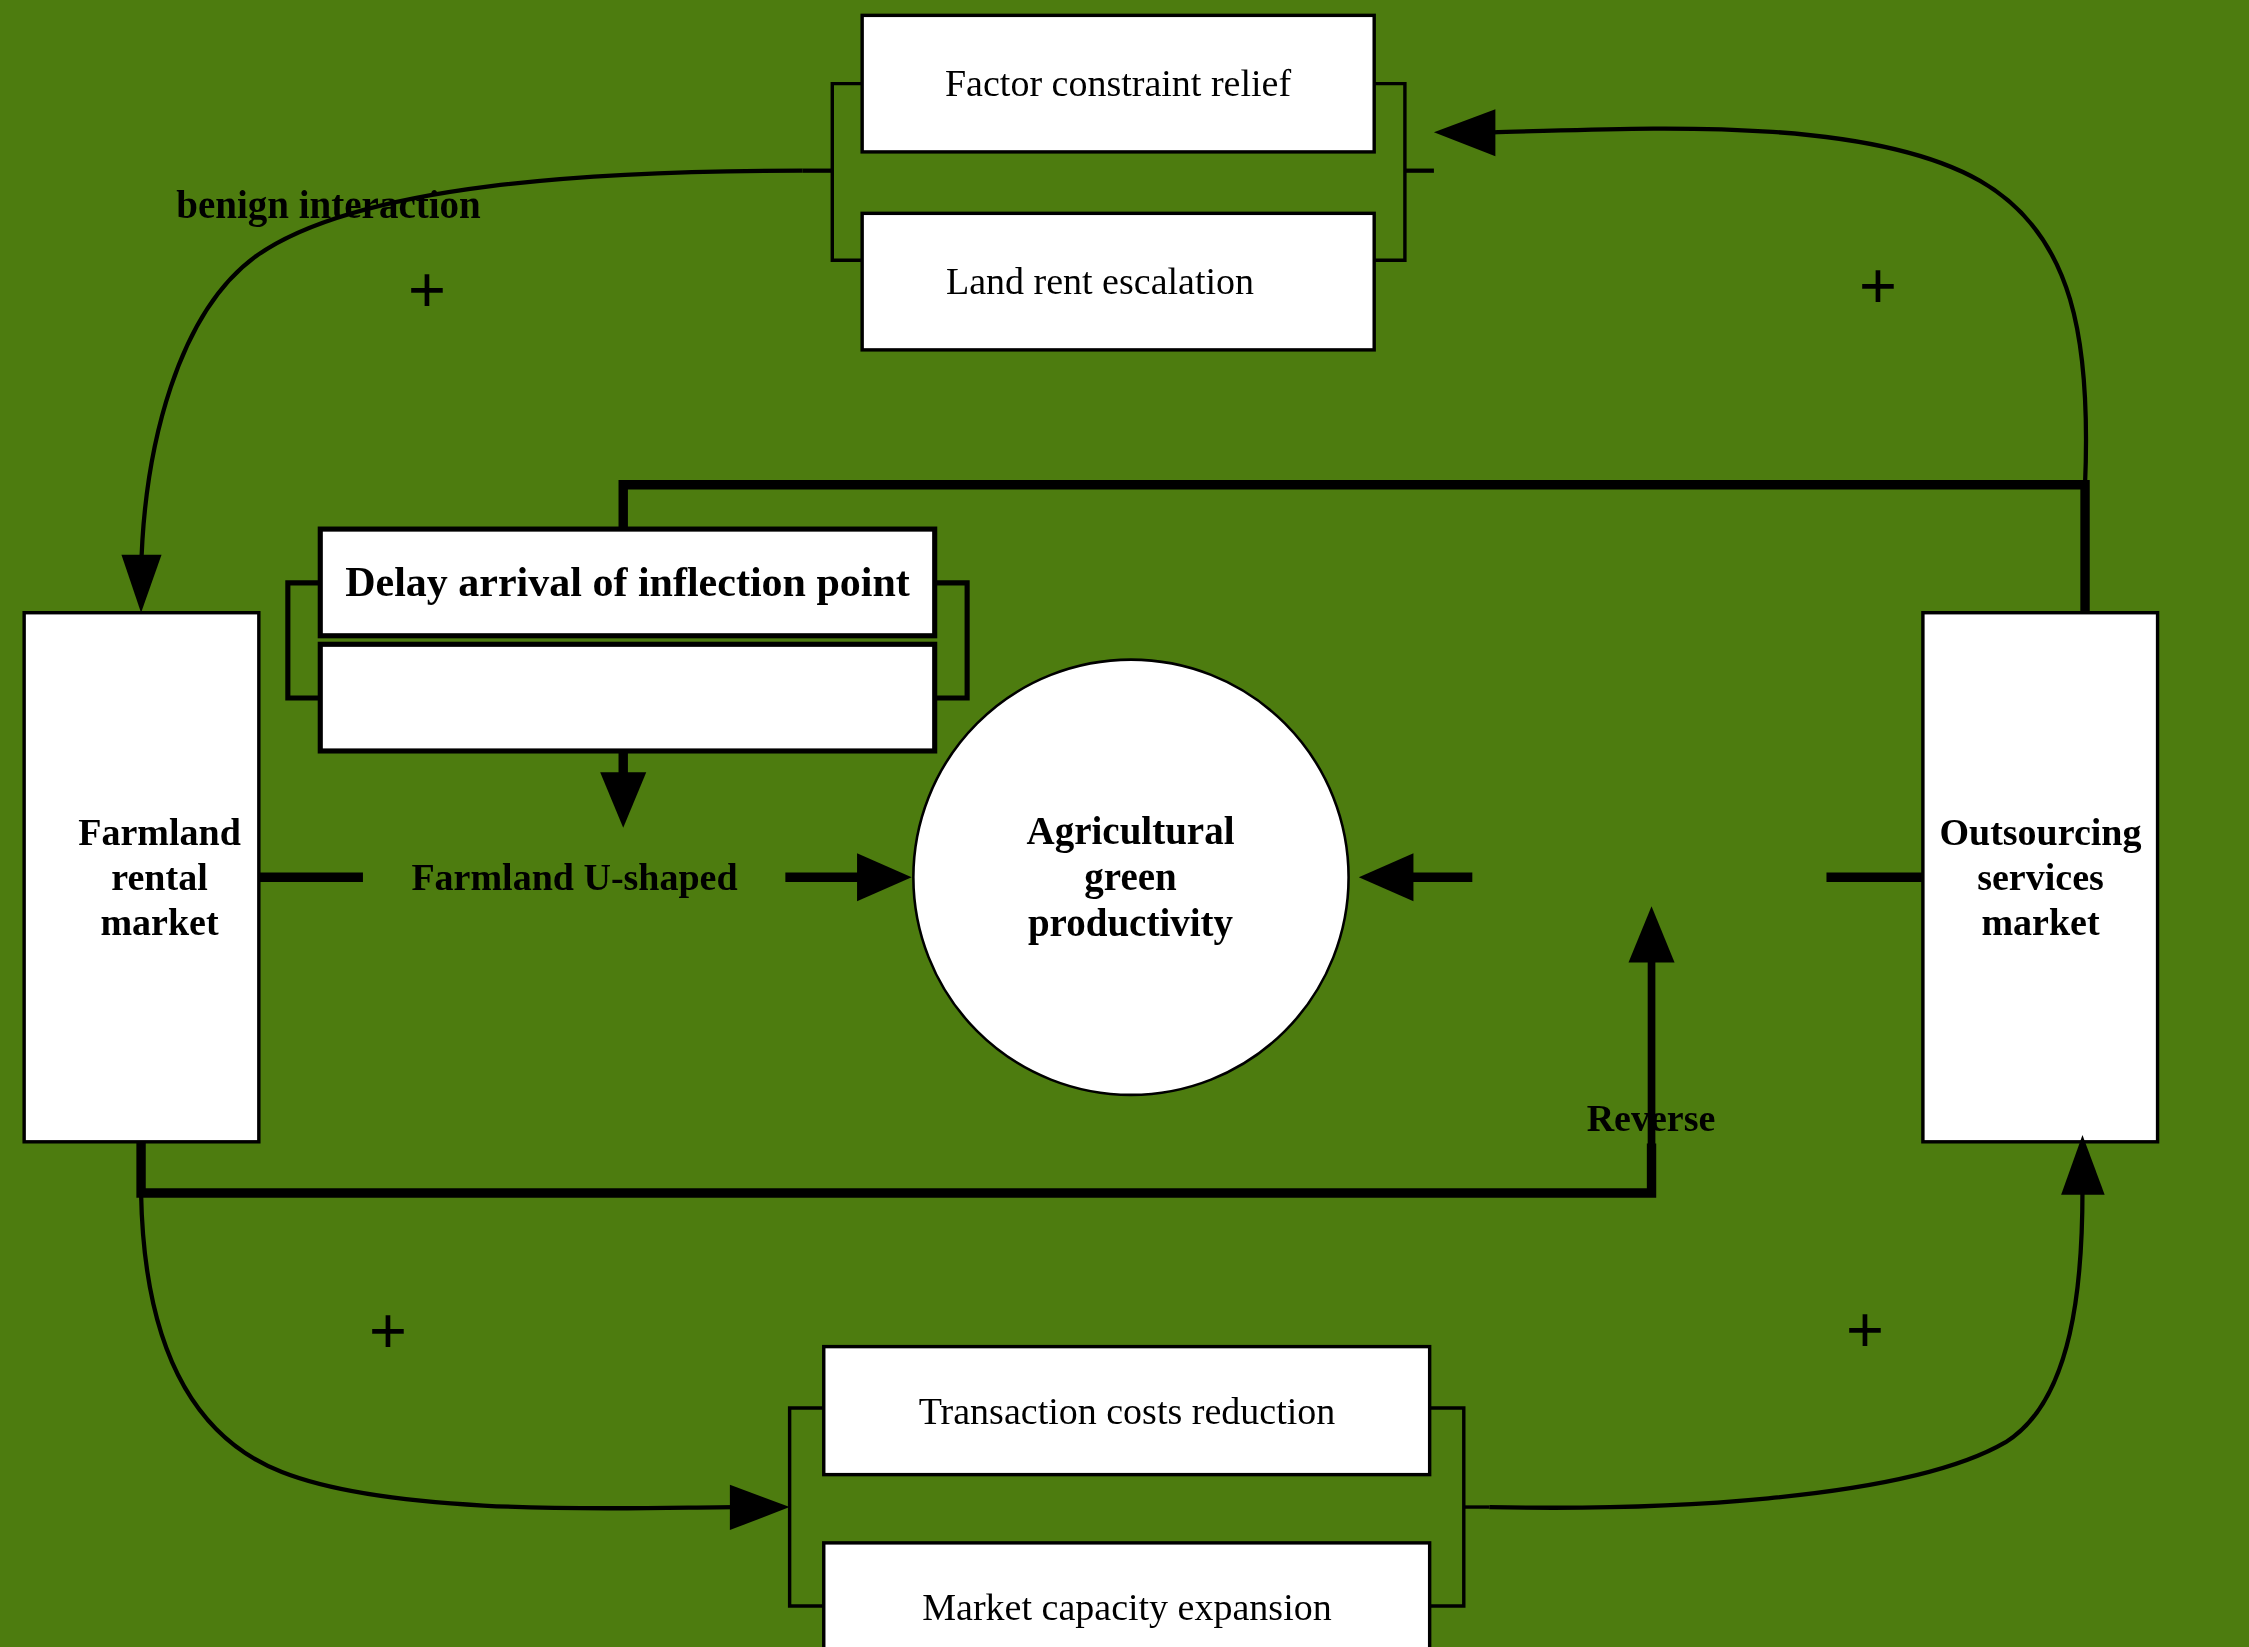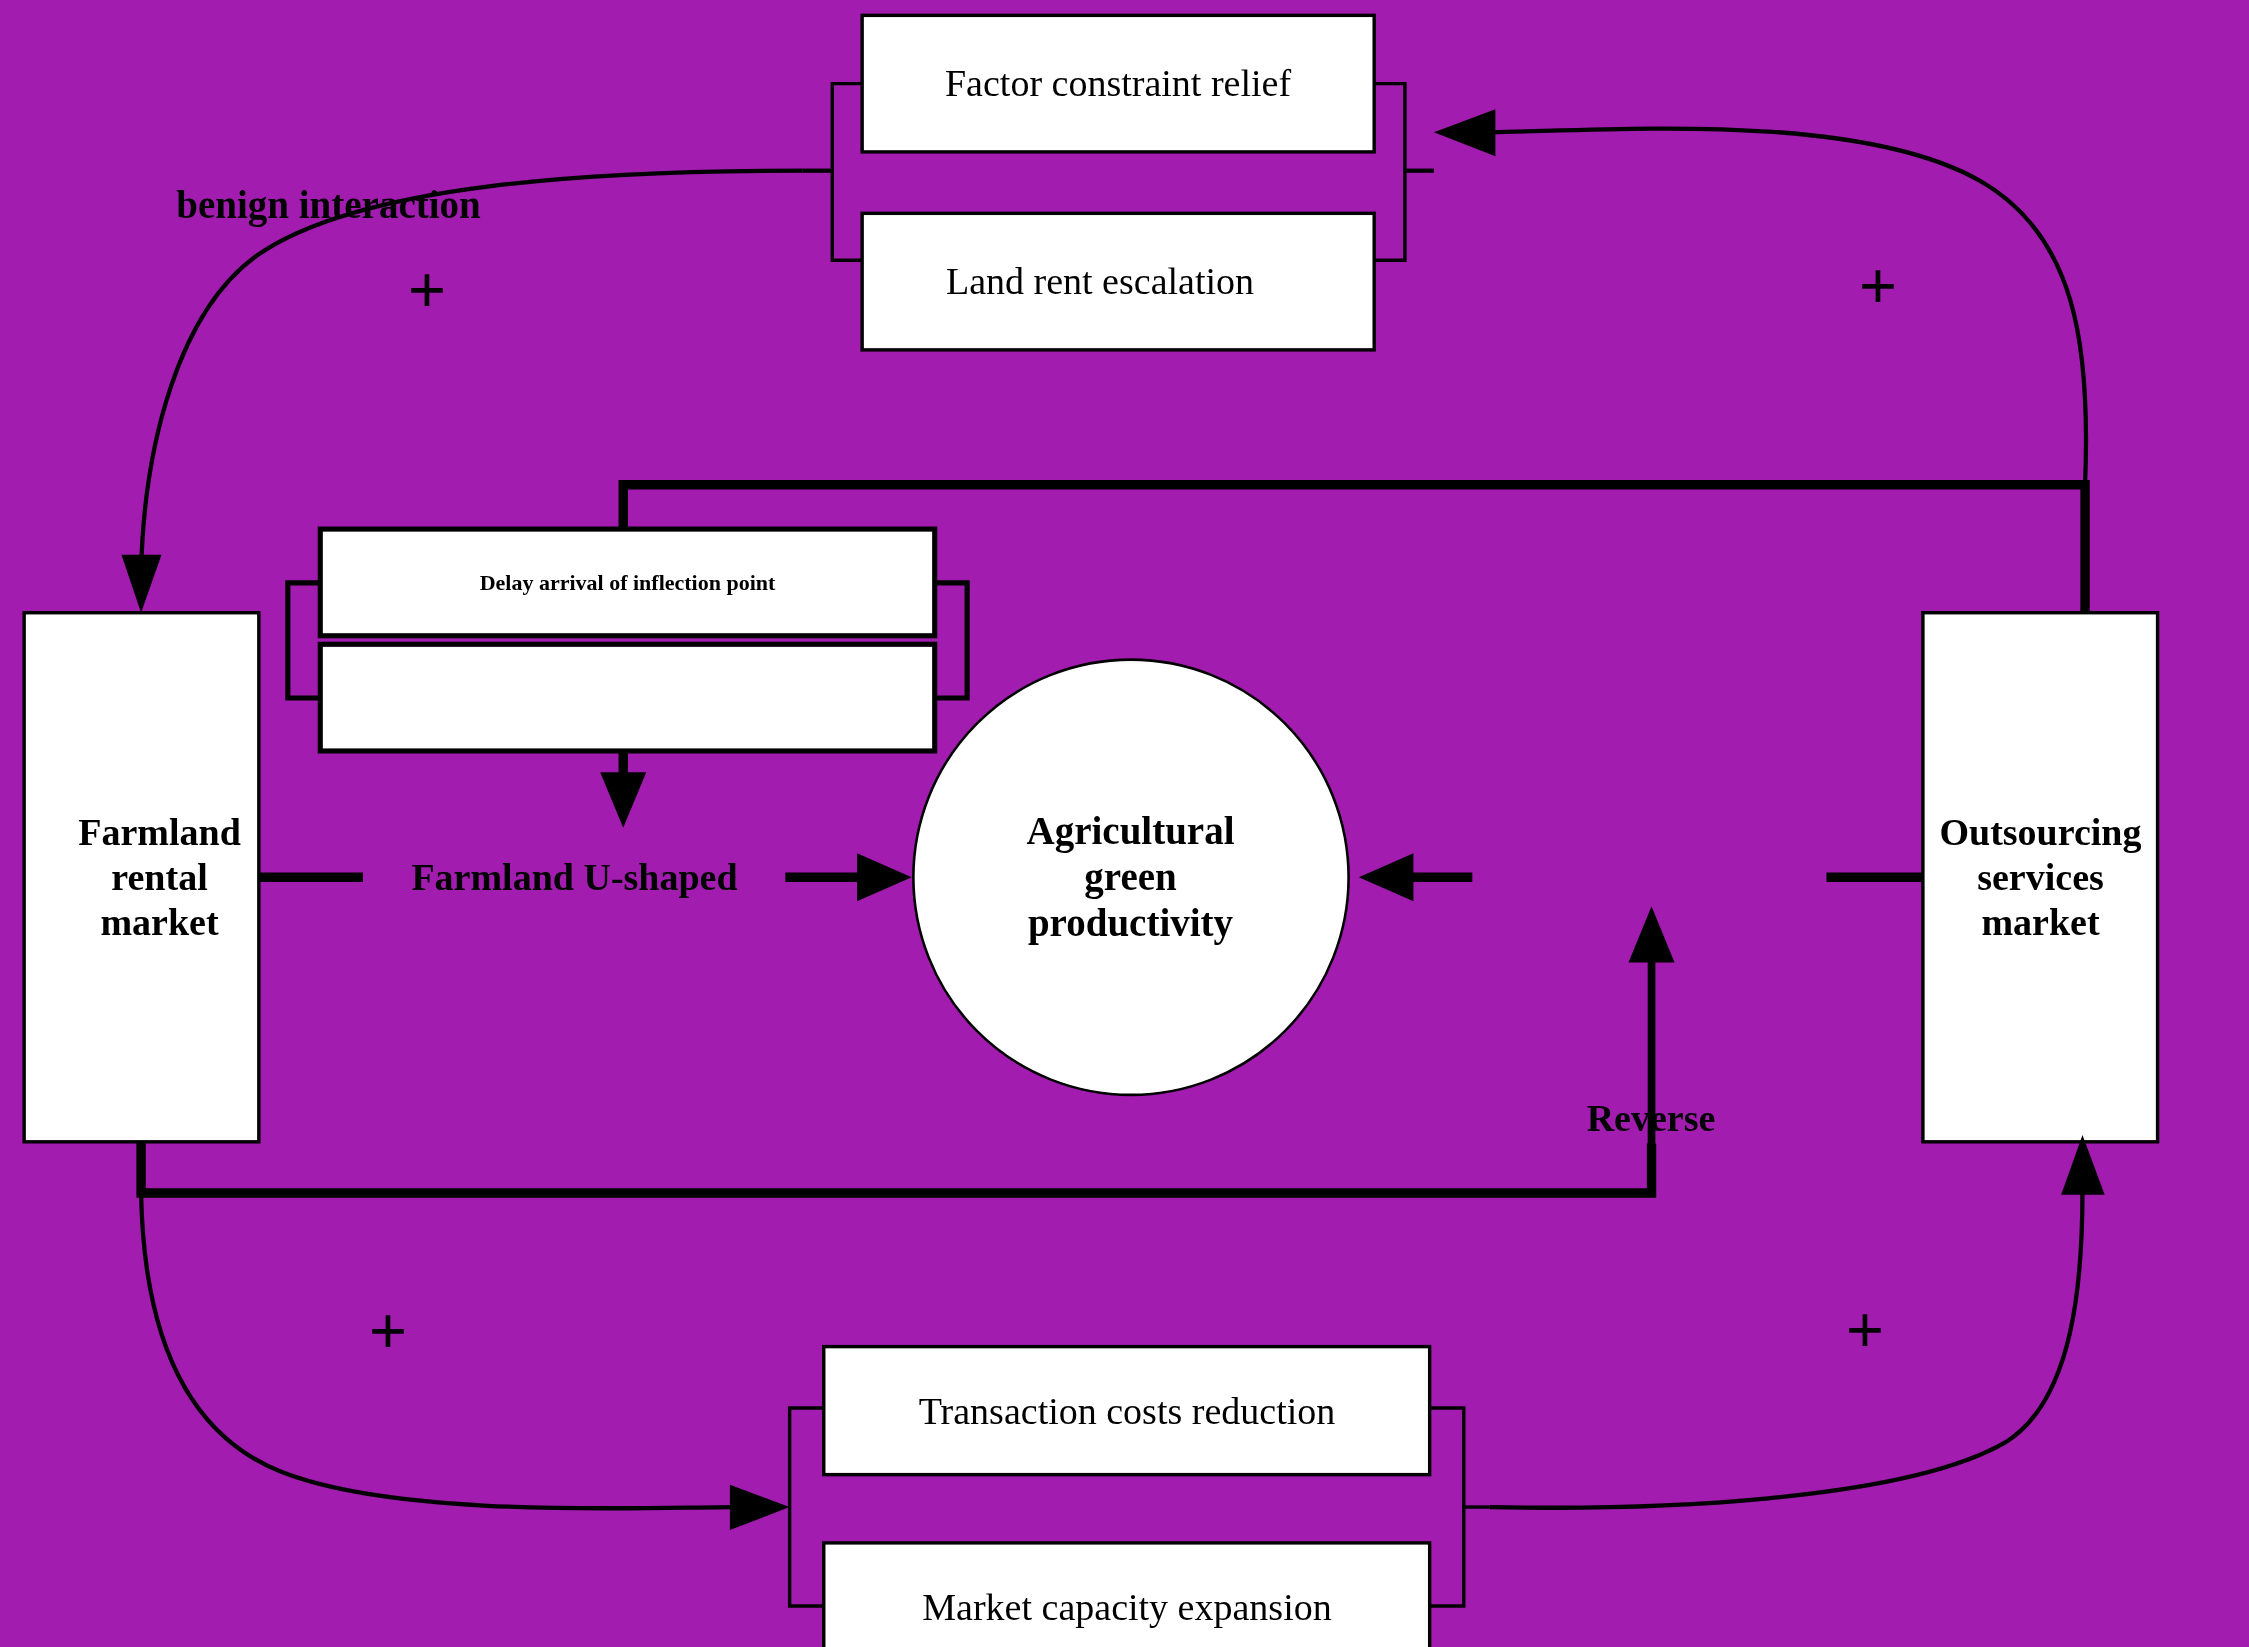--- a/index.html
+++ b/index.html
@@ -4,21 +4,21 @@
 <style>
   html, body {
     margin: 0;
     padding: 0;
     background: #ffffff;
   }
   #stage {
     position: relative;
     width: 2250px;
     height: 1647px;
-    background: #a21caf;
+    background: #4d7c0f;
     font-family: "Liberation Serif", "DejaVu Serif", serif;
     overflow: hidden;
   }
   svg.layer {
     position: absolute;
     top: 0; left: 0;
     width: 2250px;
     height: 1647px;
   }
   .node-text {
@@ -38,21 +38,21 @@
   }
   .pillar {
     font-size: 38px;
     font-weight: bold;
   }
   .circlelabel {
     font-size: 39px;
     font-weight: bold;
   }
   .midbox {
-    font-size: 22px;
+    font-size: 42px;
     font-weight: bold;
   }
   .edgelabel {
     font-size: 38px;
     font-weight: bold;
   }
   .plussign {
     font-size: 65px;
     font-weight: normal;
     font-family: "Liberation Sans", sans-serif;

